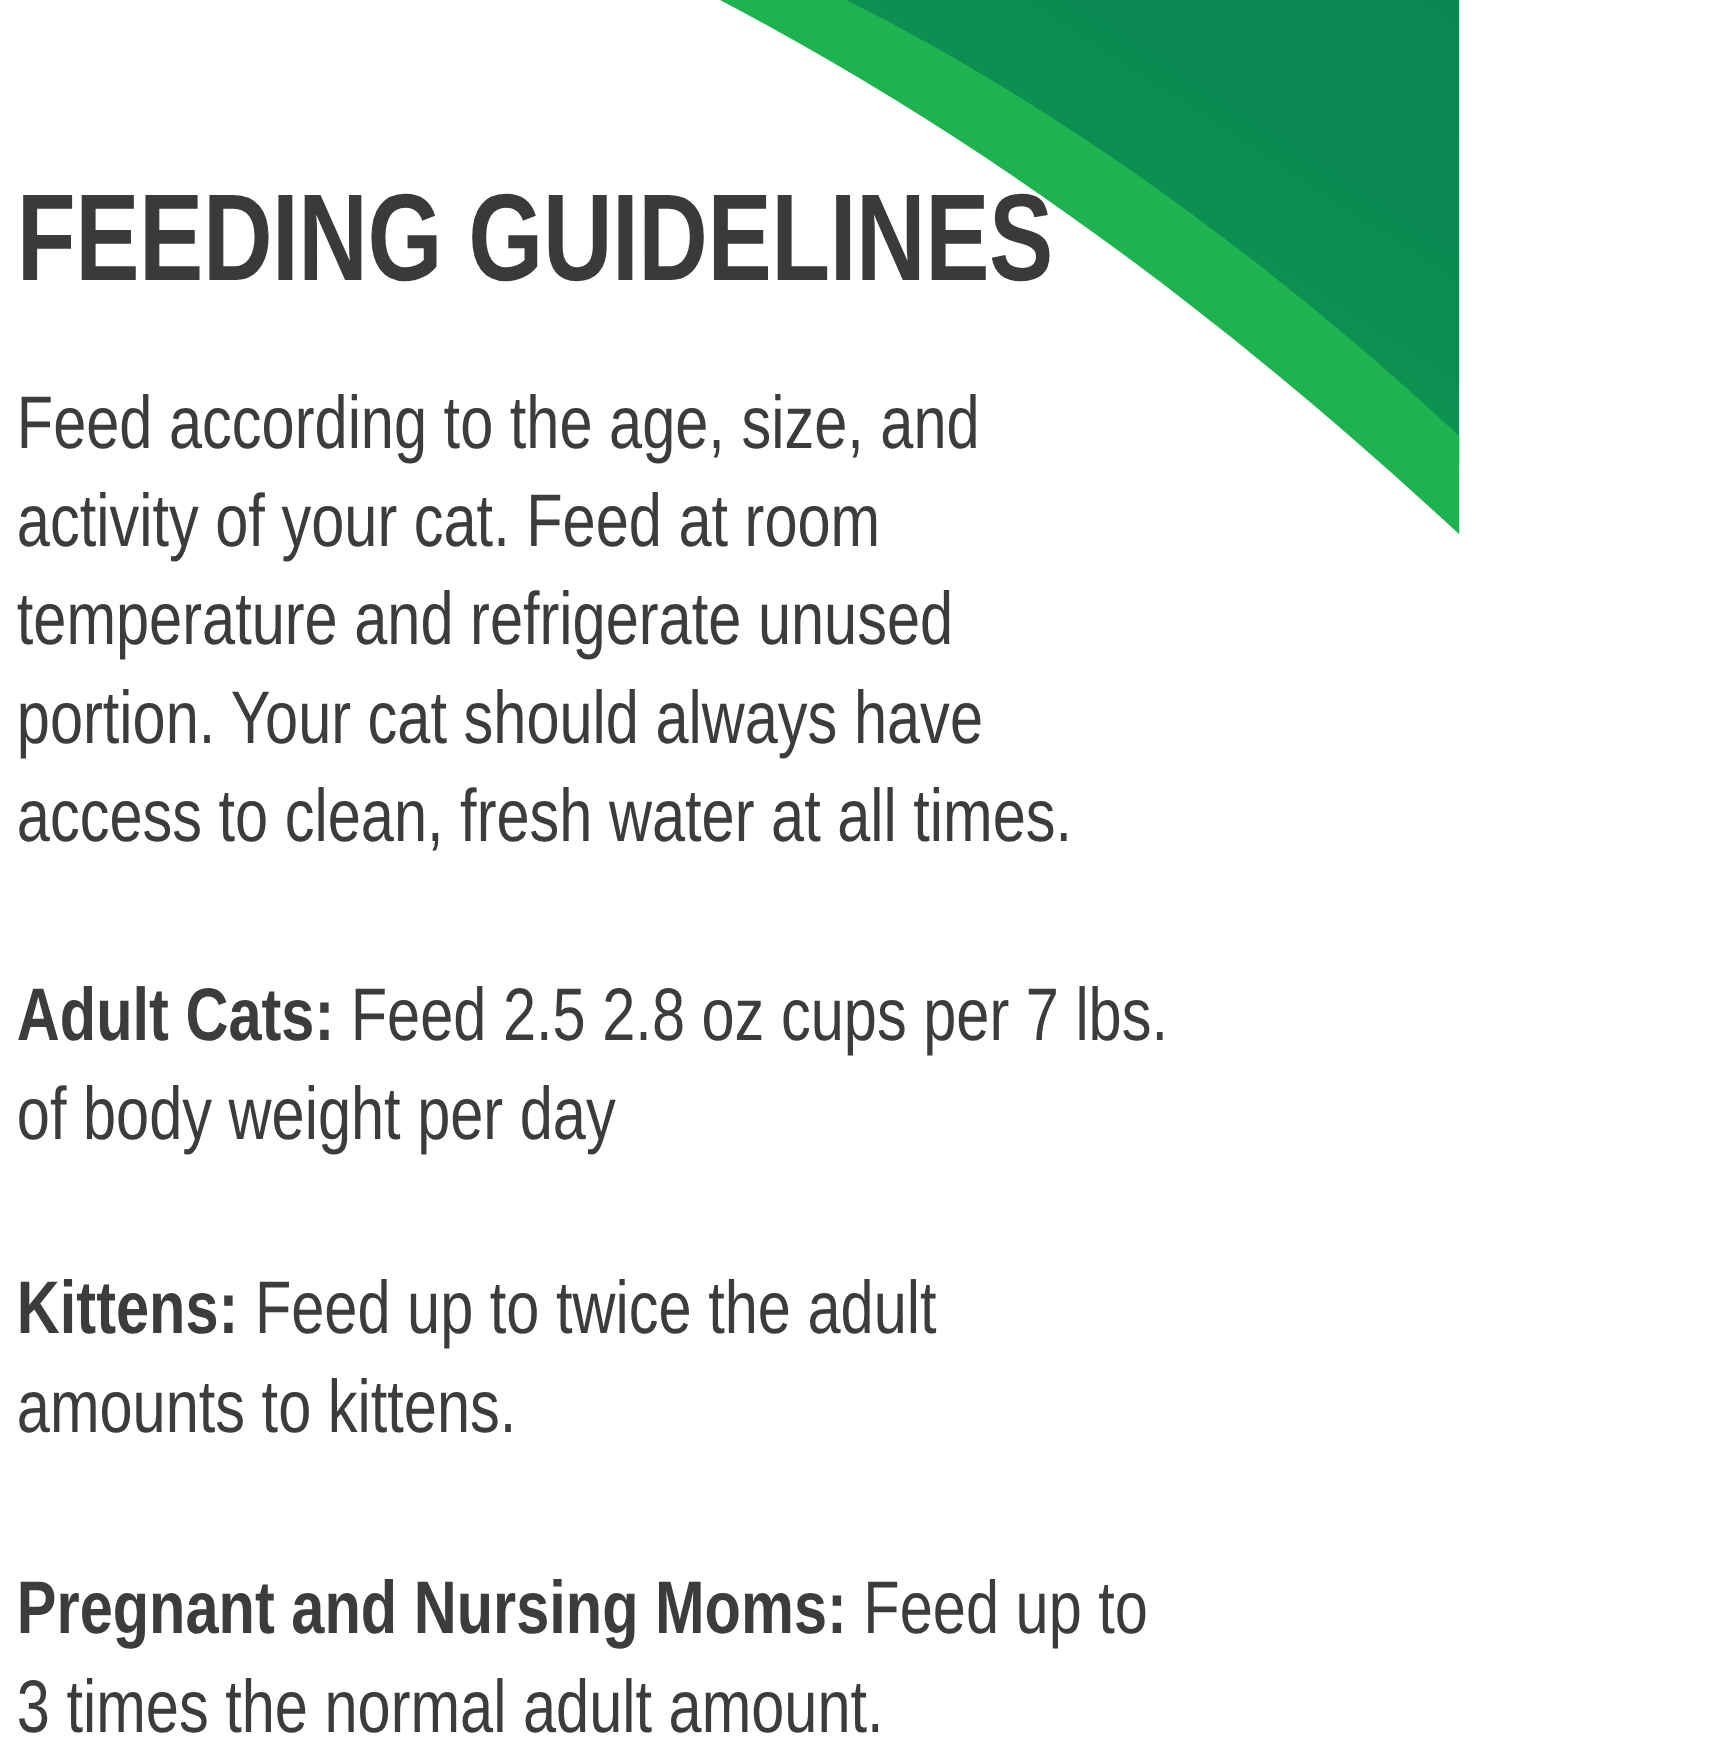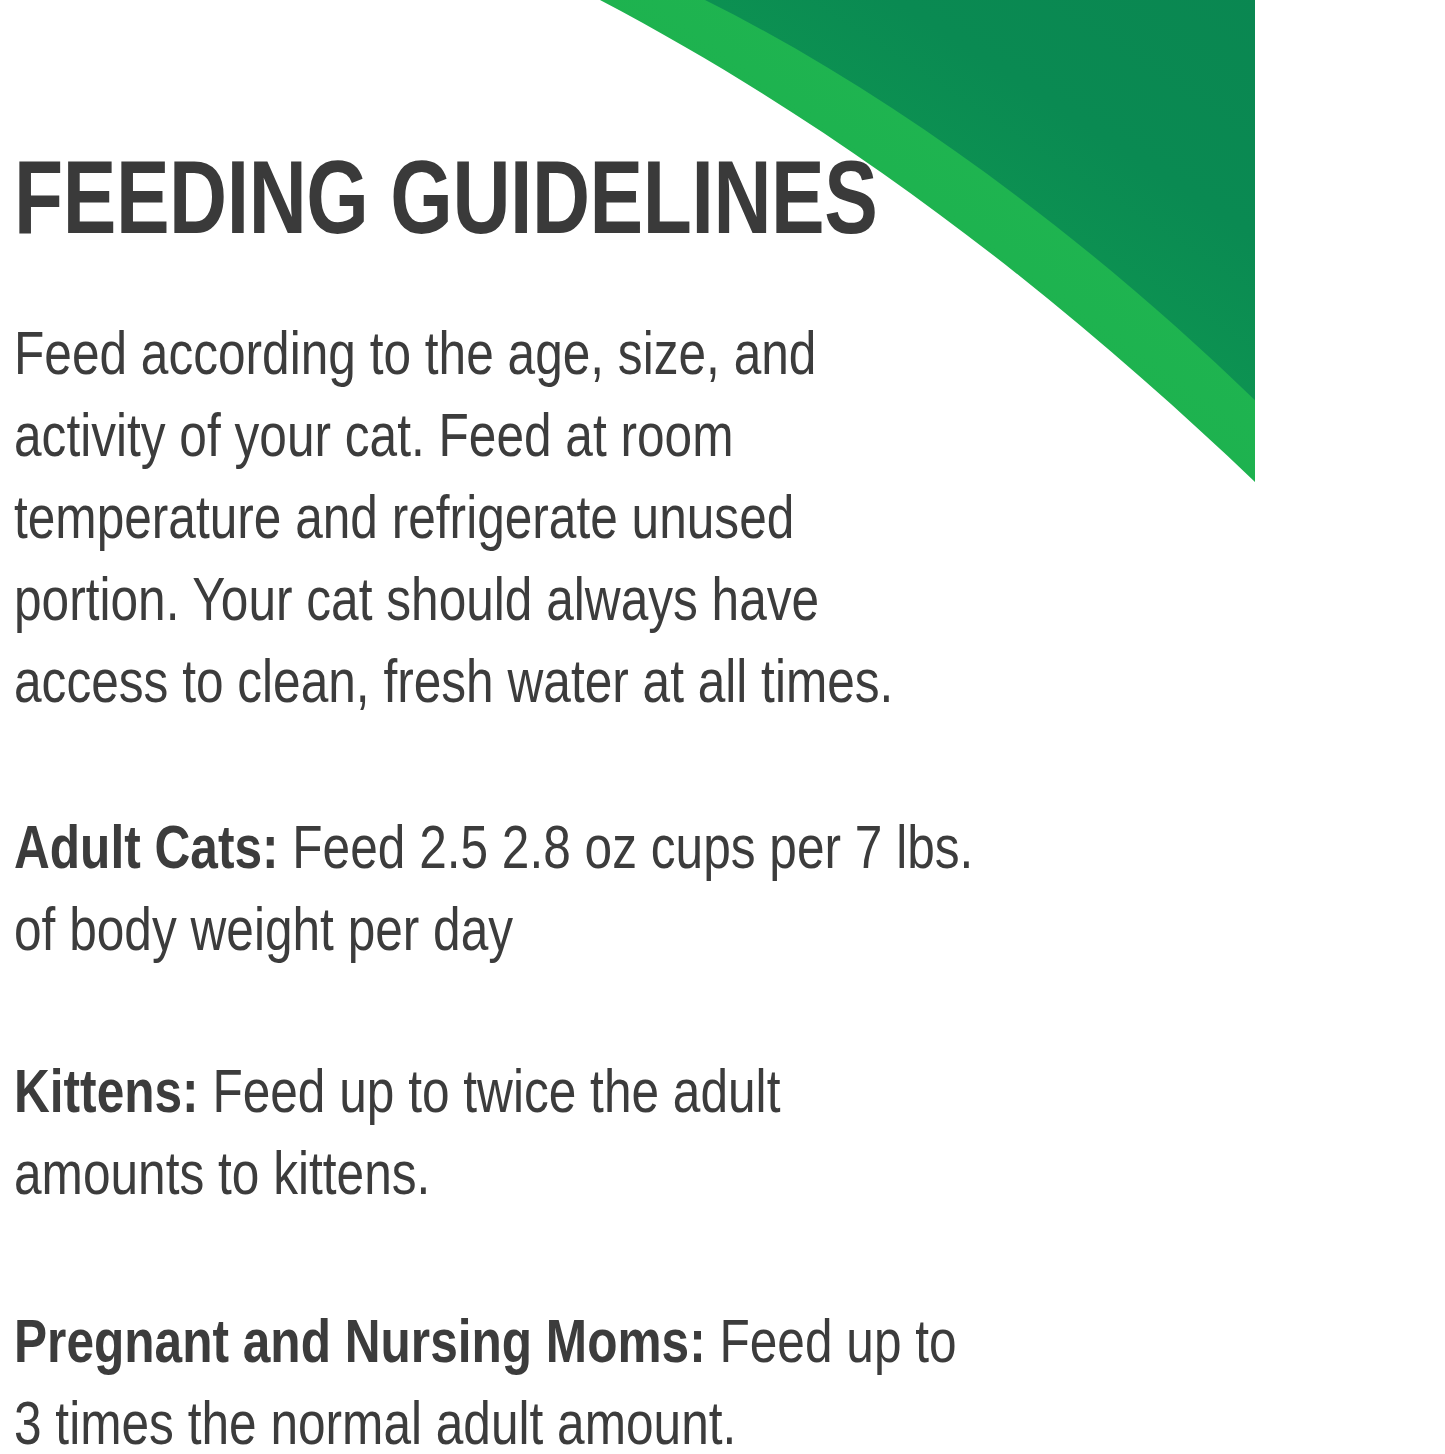--- a/index.html
+++ b/index.html
@@ -9,21 +9,20 @@
   }
   body {
     font-family: "Liberation Sans", "DejaVu Sans", sans-serif;
   }
   #page {
     position: relative;
     width: 1216px;
     height: 1454px;
     background: #ffffff;
     overflow: hidden;
-    padding-left: 39px;
   }
 
   
   #swoosh {
     position: absolute;
     top: 0;
     left: 0;
     width: 1445px;
     height: 1454px;
     pointer-events: none;

